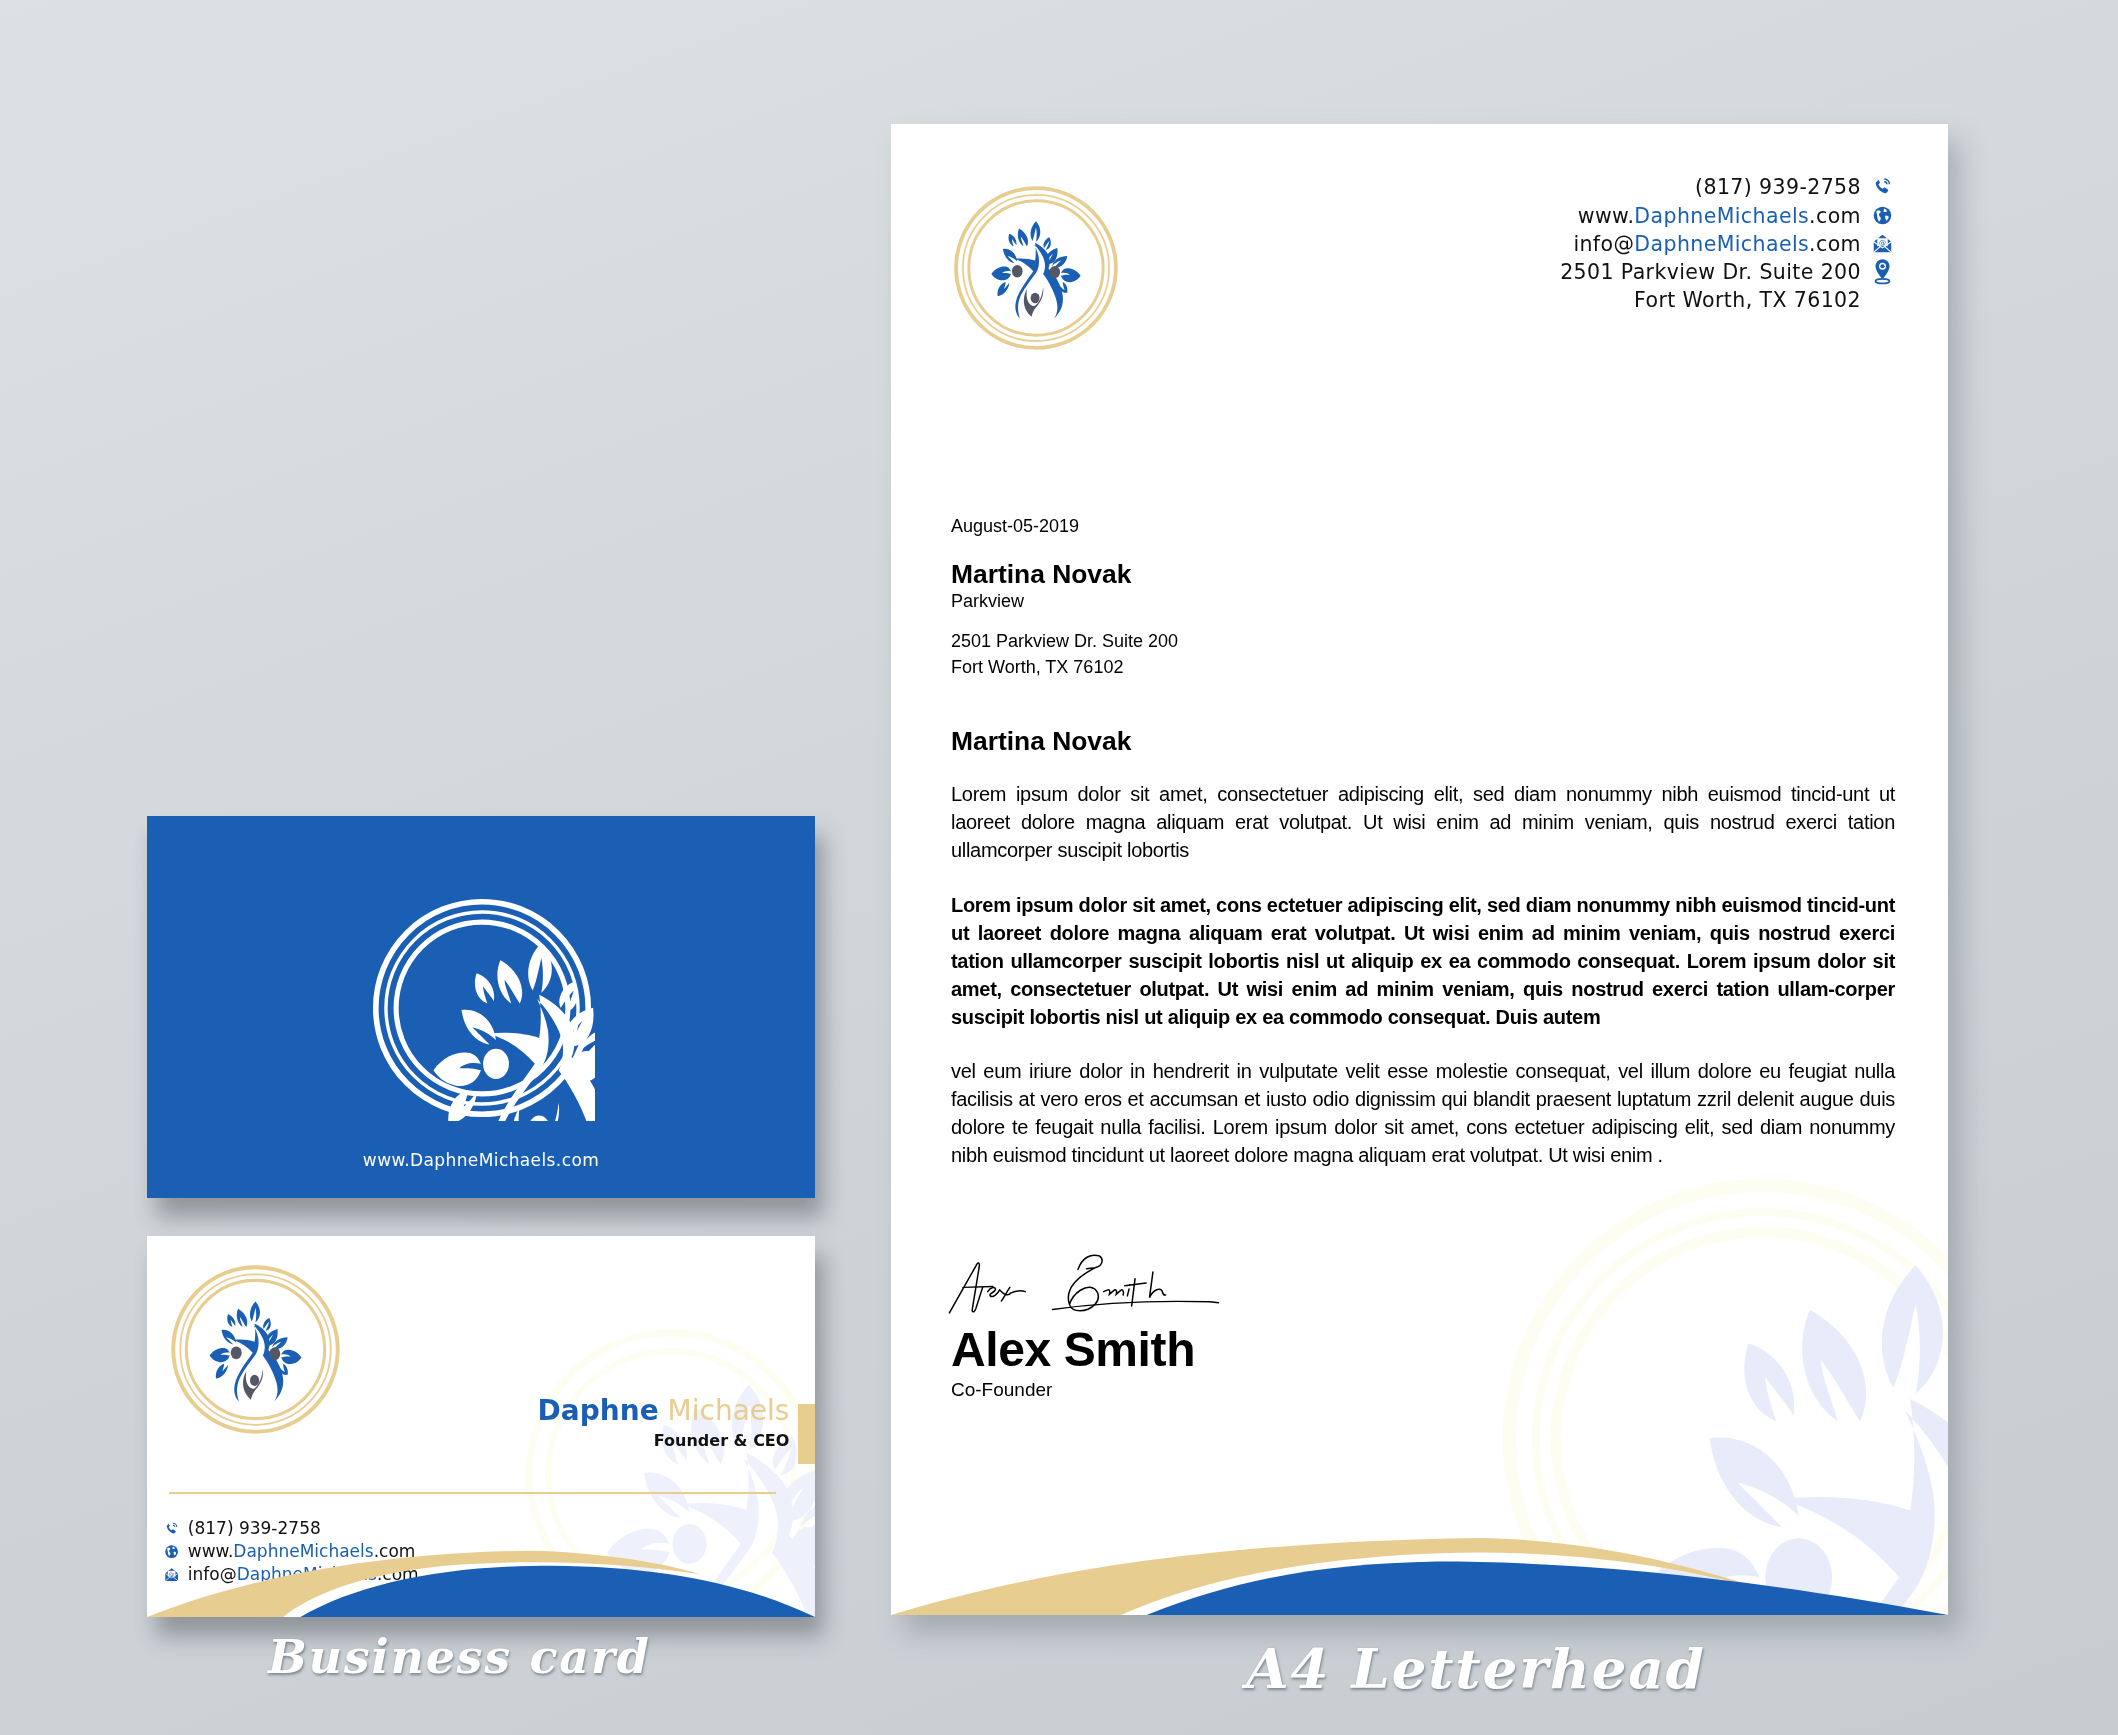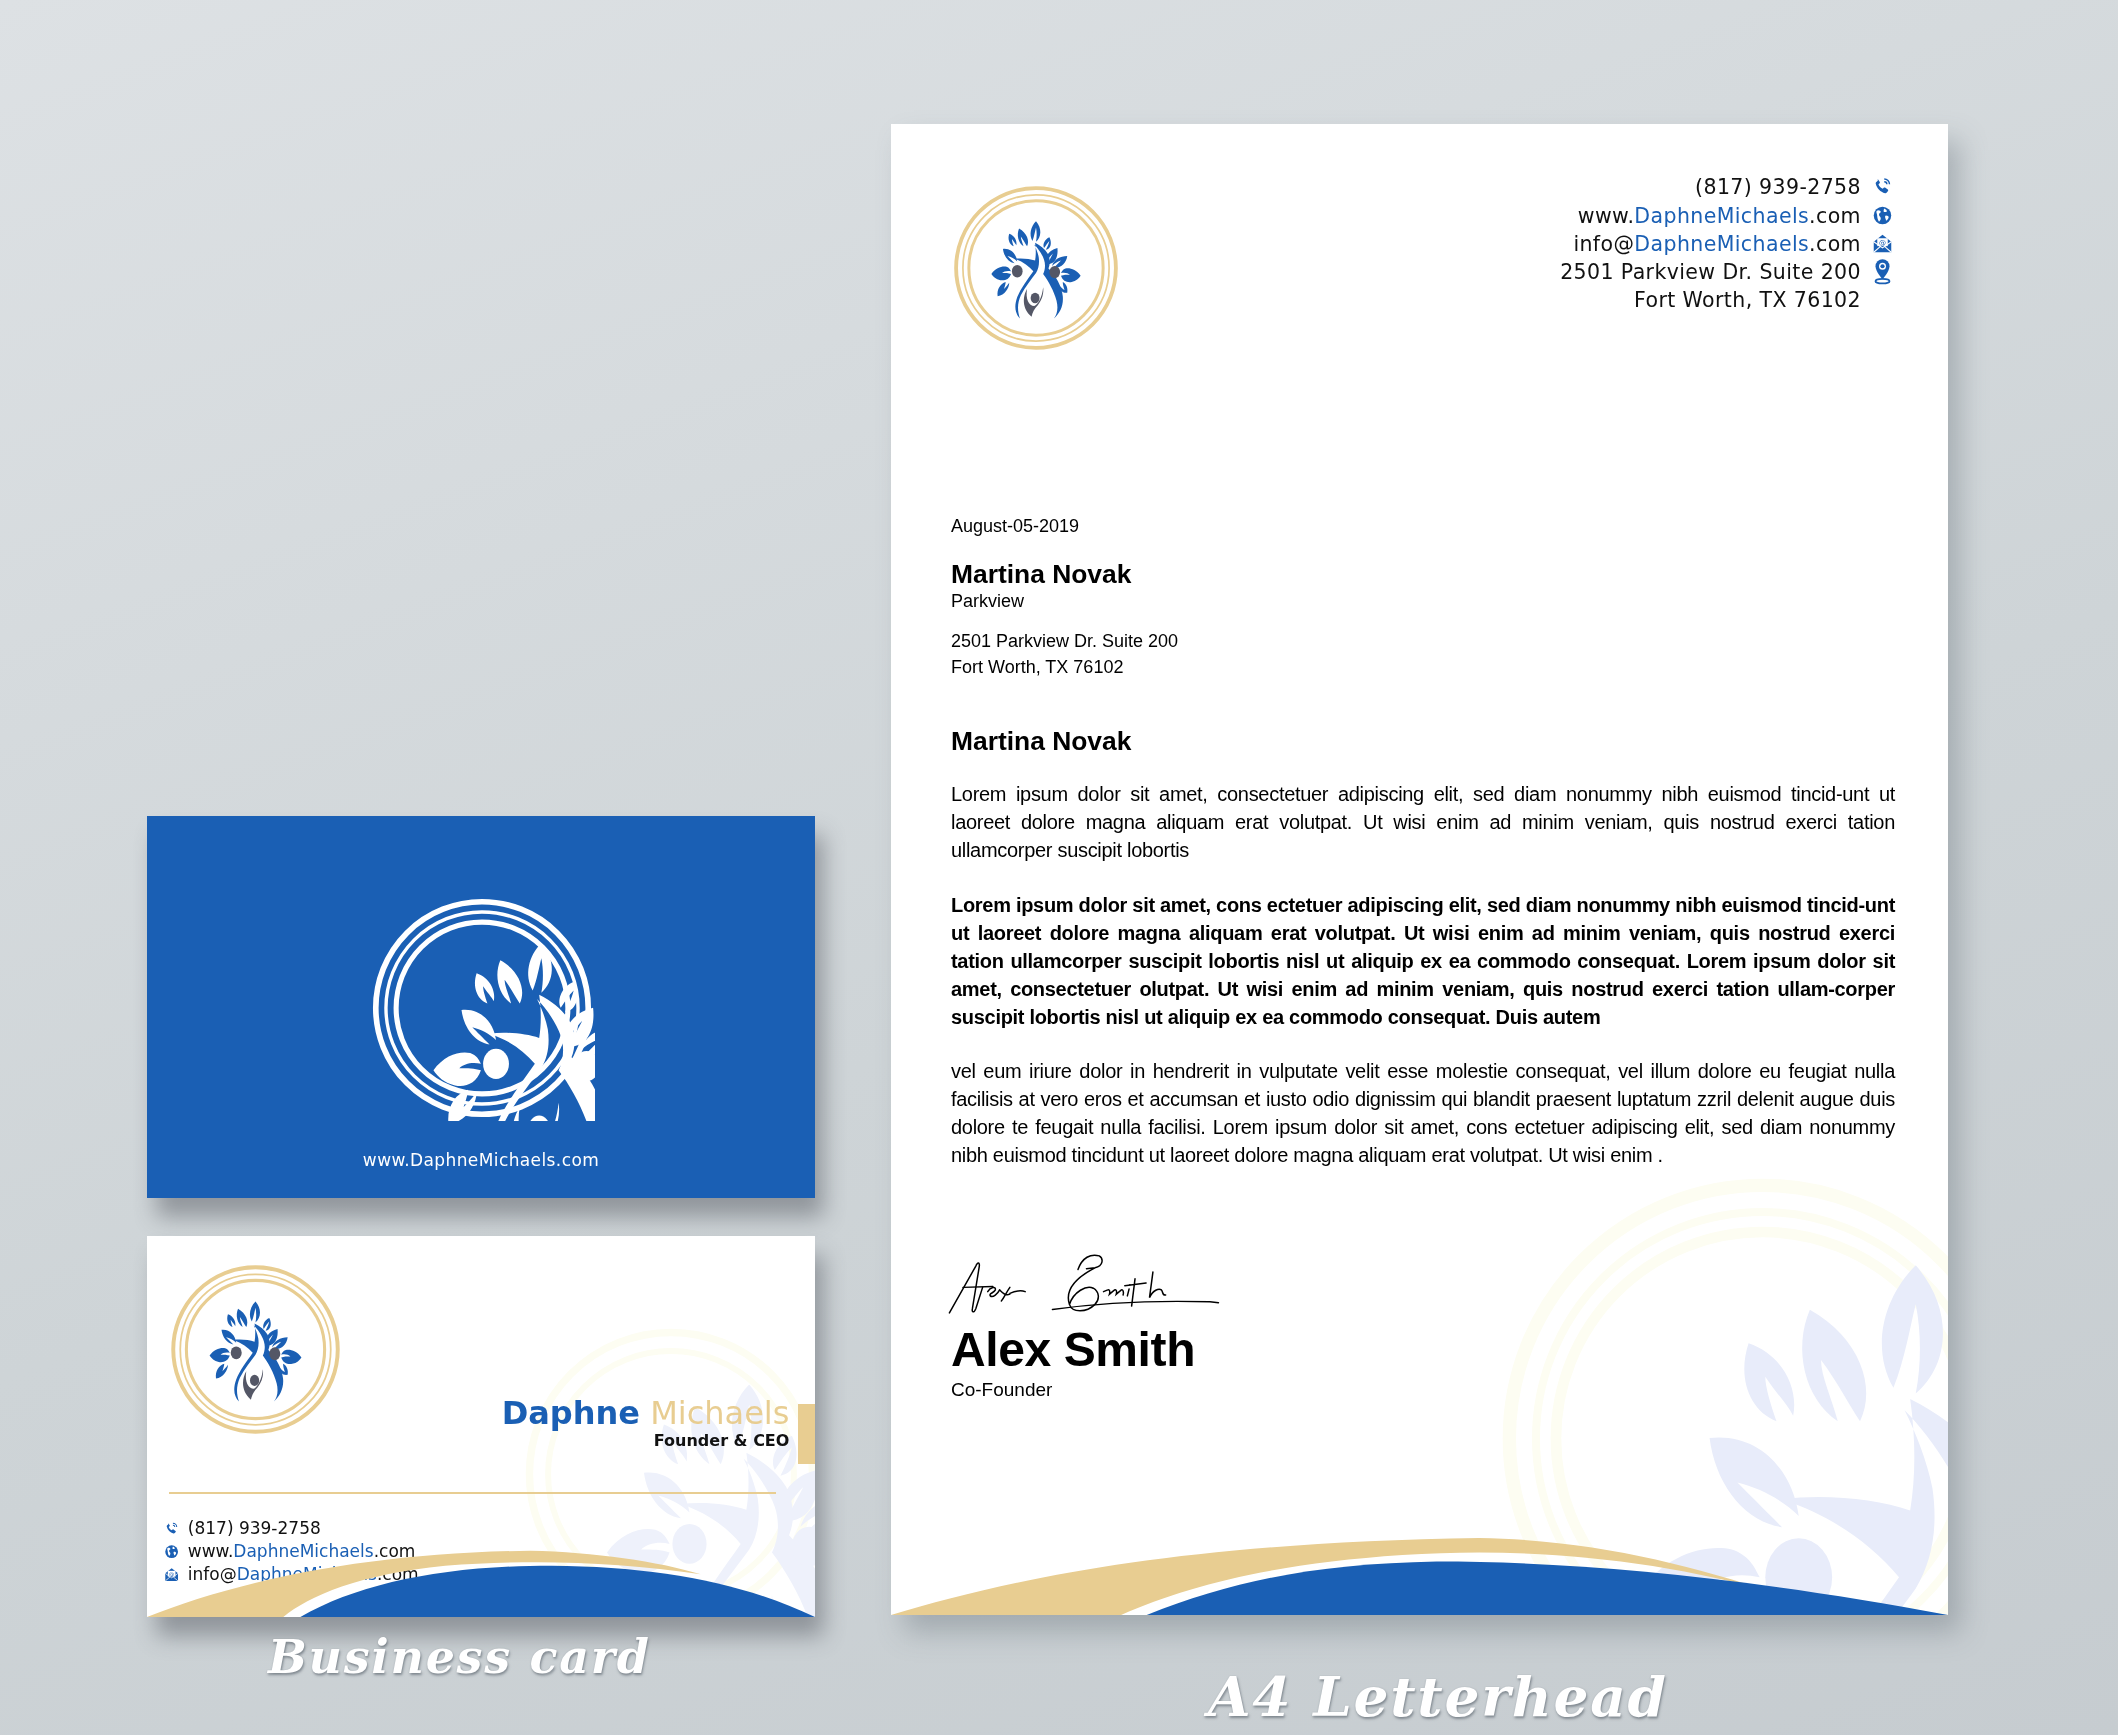--- a/index.html
+++ b/index.html
@@ -65,21 +65,21 @@
   .card-back {
     left: 147px; top: 1236px; width: 668px; height: 381px;
     background: #ffffff;
     box-shadow: 8.5px 19px 21px rgba(70,75,85,0.45);
     overflow: hidden;
   }
   .cb-logo { left: 21px; top: 25.6px; width: 175px; height: 175px; }
   .cb-watermark { left: 375px; top: 89px; width: 298px; height: 298px; }
   .cb-name {
     right: 25.6px; top: 158px; font-family: "DejaVu Sans", sans-serif;
-    font-size: 32px; white-space: nowrap; letter-spacing: 0px;
+    font-size: 28px; white-space: nowrap; letter-spacing: 0px;
   }
   .cb-name .first { color: #1a5fb4; font-weight: bold; }
   .cb-name .last { color: #e8cd91; }
   .cb-title {
     right: 25.6px; top: 195px; font-family: "DejaVu Sans", sans-serif;
     font-size: 16px; color: #111; font-weight: 600; white-space: nowrap;
   }
   .cb-gold-bar { right: 0; top: 168px; width: 17px; height: 60px; background: #e8cd91; }
   .cb-divider { left: 22px; top: 256px; width: 607px; height: 1.7px; background: #e8cd91; }
   .cb-contact-row {
@@ -89,21 +89,21 @@
   .cb-contact-row .ico { display: inline-block; width: 15.3px; height: 15.3px; vertical-align: middle; margin-right: 8.5px; }
   .cb-wave { left: 0; bottom: 0; width: 668px; height: 77px; }
 
   
   .label {
     font-family: "DejaVu Serif", serif; font-style: italic; font-weight: bold;
     color: #ffffff; letter-spacing: 1.7px;
     text-shadow: 0.9px 1.7px 2.6px rgba(80,90,100,0.6), 0 0 0.9px rgba(120,130,140,0.5);
   }
   .label-card { left: 268px; top: 1630px; font-size: 46px; }
-  .label-letter { left: 1208px; top: 1636px; font-size: 55px; margin-top: 28px; }
+  .label-letter { left: 1246px; top: 1636px; font-size: 55px; }
 </style>
 </head>
 <body>
 
 <svg width="0" height="0" style="position:absolute">
   <defs>
     <symbol id="tree-mark" viewBox="0 0 200 220">
 
       <g class="leaf-fill">
         <path d="M100 0 C88 12 84 30 92 44 C96 34 98 22 100 14 C102 24 102 36 100 46 C112 36 114 16 100 0Z"></path>

